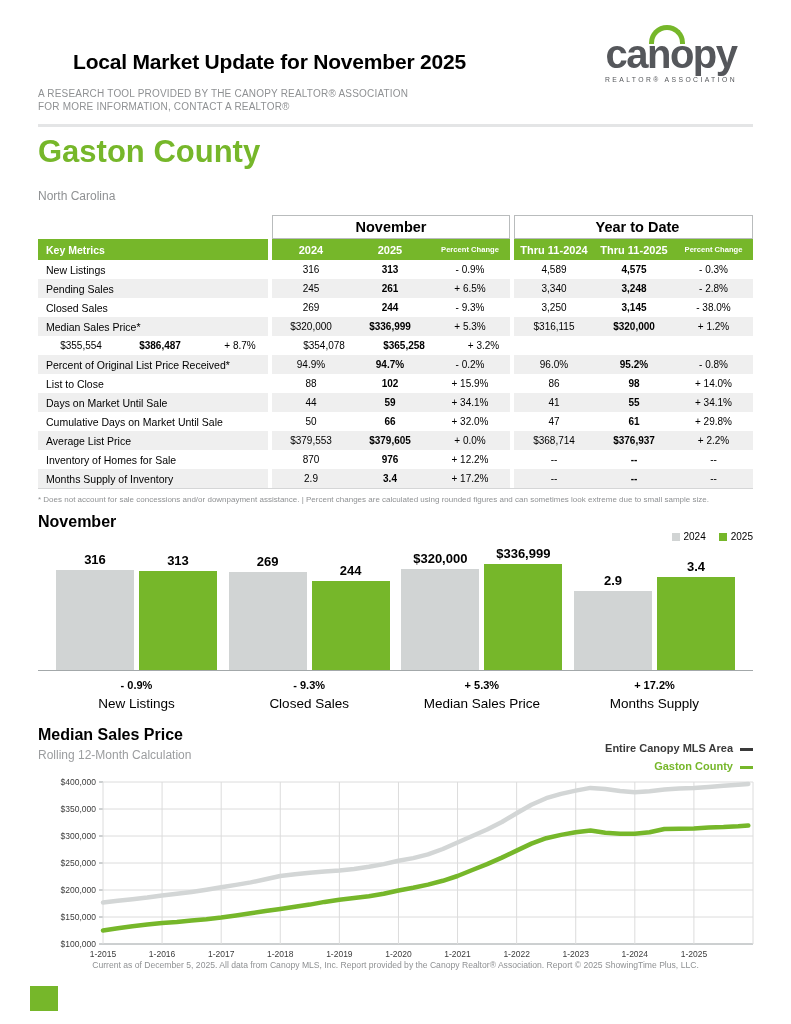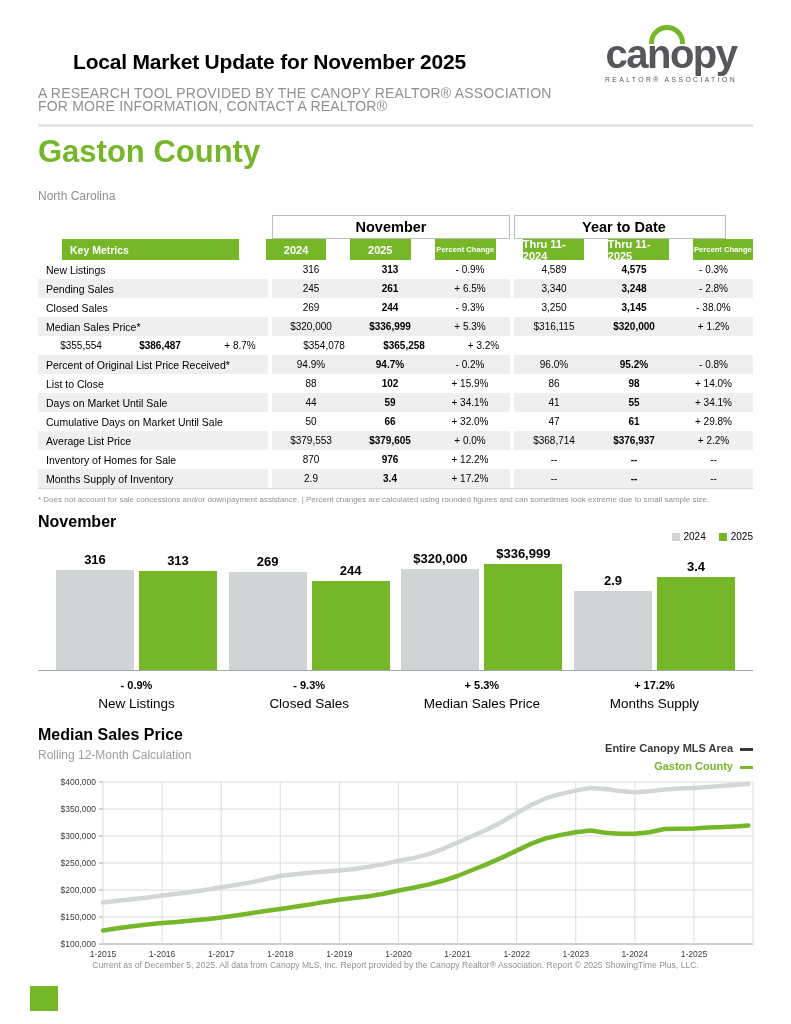--- a/index.html
+++ b/index.html
@@ -2,45 +2,45 @@
 <html><head>
 <meta charset="utf-8">
 <style>
   html,body { margin:0; padding:0; background:#fff; }
   .page {
     position:relative; width:791px; height:1024px; background:#ffffff;
     font-family:"Liberation Sans", sans-serif; color:#000; overflow:hidden;
   }
   
   .title { position:absolute; left:38px; top:50px; font-size:21px; font-weight:bold; letter-spacing:-0.2px;margin-left:35px; }
-  .subtitle { position:absolute; left:38px; top:87px; font-size:14px; color:#8f9193; line-height:13px; letter-spacing:0.2px; }
+  .subtitle { position:absolute; left:38px; top:87px; font-size:10px; color:#8f9193; line-height:13px; letter-spacing:0.2px; }
   .logo { position:absolute; left:586px; top:32px; width:170px; text-align:center; }
   .logo-word { position:relative; display:inline-block; font-size:40px; line-height:44px; font-weight:bold; color:#55575b; letter-spacing:-1.5px; }
   .logo-arc { position:absolute; top:-7px; left:44px; width:26px; height:14px; border:5px solid #76b72a; border-bottom:none;
     border-top-left-radius:26px; border-top-right-radius:26px; }
   .logo-tag { font-size:6.8px; color:#55575b; letter-spacing:2.4px; margin-top:0px; white-space:nowrap; }
   .rule-top { position:absolute; left:38px; width:715px; top:124px; height:3px; background:#e4e5e6; }
   .region-name { position:absolute; left:38px; top:134px; font-size:31px; font-weight:bold; color:#76b72a; }
   .region-state { position:absolute; left:38px; top:189px; font-size:12px; color:#8f9193; }
 
   
   .mtable { position:absolute; left:38px; top:215px; width:715px; }
   .t-row { display:flex; height:19px; }
   .t-row span { display:flex; align-items:center; justify-content:center; font-size:10px; box-sizing:border-box; }
   .gh-row { height:24px; }
   .gh-spacer { width:234px; }
   .gh-cell { border:1px solid #b9bcbd; font-size:14.5px !important; font-weight:bold; }
   .gh-nov { width:238px; }
-  .gh-ytd { width:212px;padding-left:8px; }
+  .gh-ytd { width:239px;padding-left:8px; }
   .c-metric { width:230px; justify-content:flex-start !important; padding-left:8px; font-size:10.5px !important; }
   .c-gap { width:4px; background:#fff !important; }
   .c-a { width:78px; } .c-b { width:80px; } .c-c { width:80px; }
   .c-d { width:80px; } .c-e { width:80px; } .c-f { width:79px; }
   .green-row { height:21px; }
-  .green-row span:not(.c-gap) { background:#76b72a; color:#fff; font-weight:bold; font-size:11px;margin-left:24px; }
+  .green-row span:not(.c-gap) { background:#76b72a; color:#fff; font-weight:bold; font-size:11px; }
   .green-row .pct-hdr { font-size:7.6px !important;text-align:right; }
   .t-row.shaded span:not(.c-gap) { background:#efefef; }
   .bold { font-weight:bold; }
   .t-body { border-bottom:1px solid #d5d6d7; }
   .footnote { position:absolute; left:38px; top:495px; font-size:8px; color:#8f9193; }
 
   
   .bar-title { position:absolute; left:38px; top:513px; font-size:16px; font-weight:bold; }
   .bar-legend { position:absolute; right:38px; top:531px; display:flex; gap:13px; font-size:10px; align-items:center; }
   .bar-legend .item { display:flex; align-items:center; gap:4px; }

